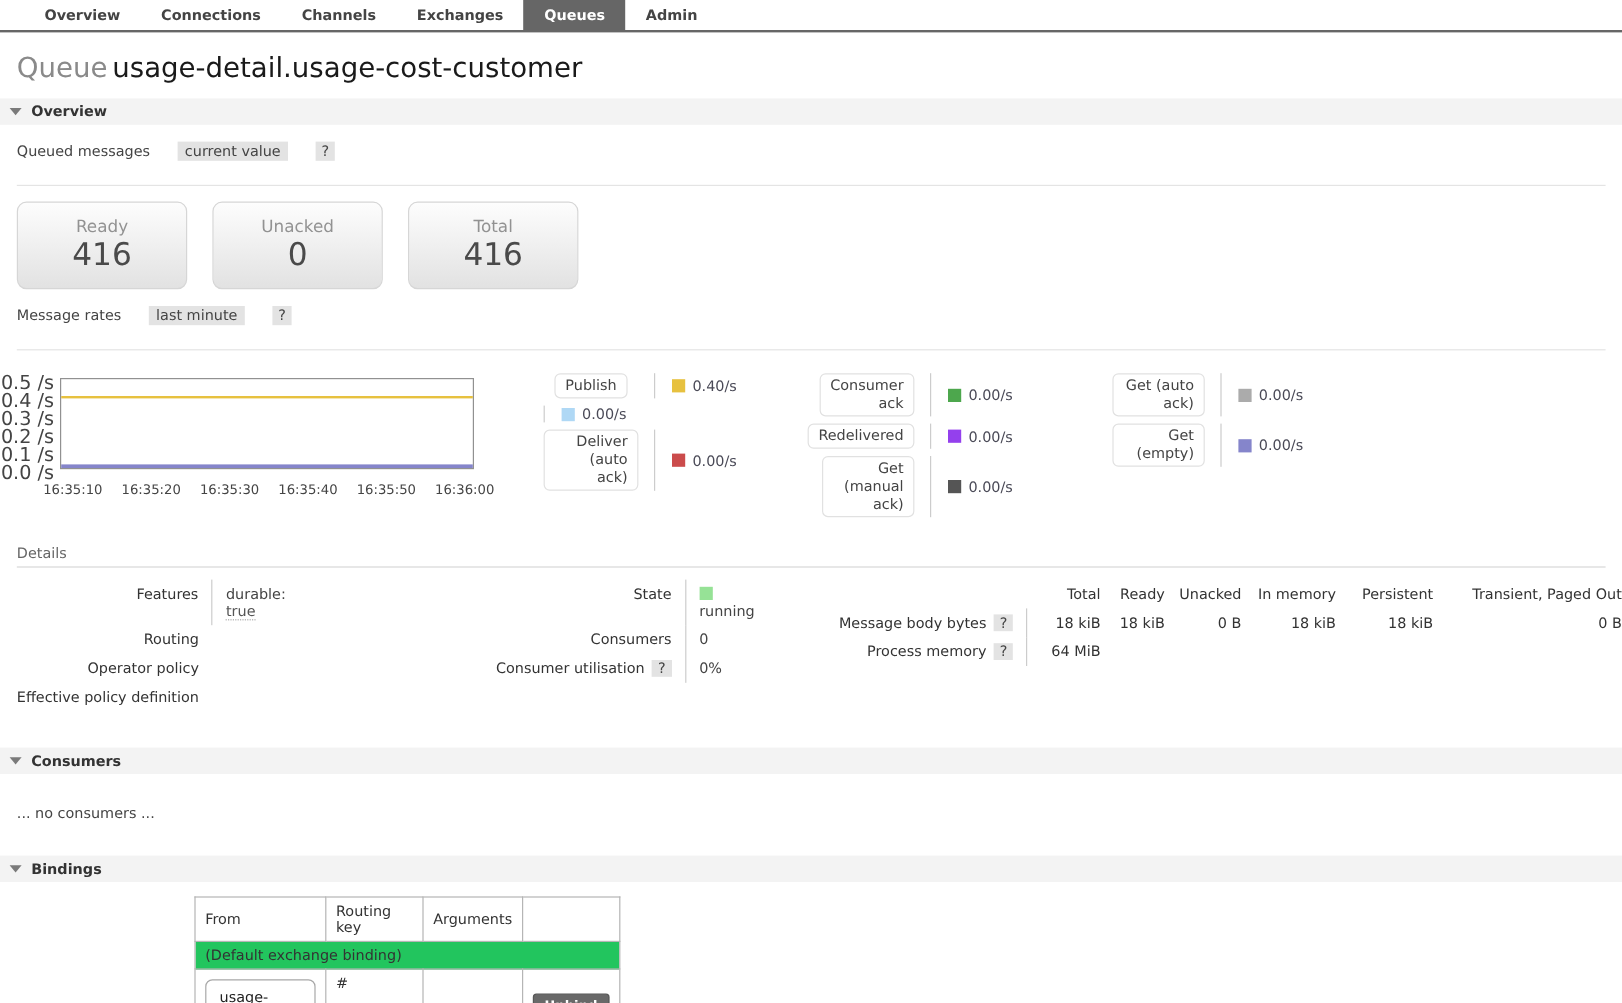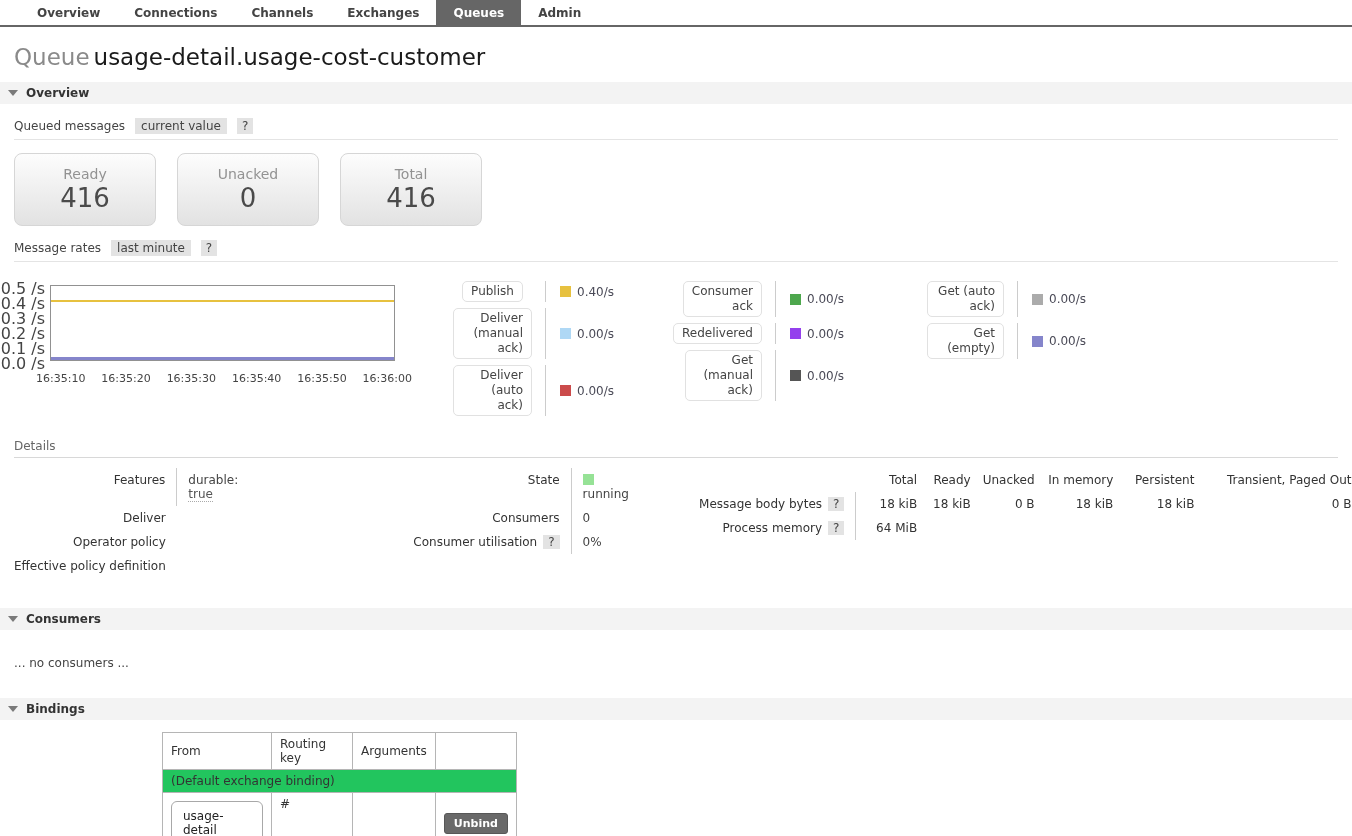--- a/index.html
+++ b/index.html
@@ -15,21 +15,21 @@
   .tab { padding:6px 17px 5px; font-weight:bold; color:#444; cursor:pointer; white-space:nowrap; }
   .tab.selected { background:#666; color:#fff; }
   
   .page-title { font-size:23px; margin:17px 14px 12px 14px; color:#1a1a1a; font-weight:normal; }
   .page-title .prefix { color:#8a8a8a; margin-right:4px; }
   
   .section-bar { background:#f3f3f3; padding:4px 8px; display:flex; align-items:center; gap:8px; cursor:pointer; }
   .section-bar .caret { width:0; height:0; border-left:5px solid transparent; border-right:5px solid transparent; border-top:6px solid #7a7a7a; }
   .section-bar .section-title { font-weight:bold; color:#333; }
   
-  .subhead { display:flex; align-items:center; gap:10px; margin:14px 14px 0 14px; padding-bottom:5px; border-bottom:1px solid #e4e4e4; }
+  .subhead { display:flex; align-items:center; gap:23px; margin:14px 14px 0 14px; padding-bottom:20px; border-bottom:1px solid #e4e4e4; }
   .chip { background:#e3e3e3; padding:1px 6px; color:#444; cursor:pointer; }
   .chip.help { padding:1px 5px; }
   
   .stats-row { display:flex; gap:21px; margin:13px 14px 0 14px; }
   .stat-box { width:142px; height:73px; border:1px solid #d6d6d6; border-radius:8px;
     background:linear-gradient(#fdfdfd,#e2e2e2);
     display:flex; flex-direction:column; align-items:center; justify-content:center; }
   .stat-label { color:#929292; font-size:14px; }
   .stat-value { color:#4a4a4a; font-size:26px; margin-top:1px; }
   
@@ -173,23 +173,20 @@
     <div class="lg-row">
       <div class="lg-btncell">
           <span class="lg-btn">Publish</span>
         </div>
       <div class="lg-valcell">
         <span class="swatch" style="background: rgb(231, 193, 63);"></span>
         <span class="lg-val">0.40/s</span>
       </div>
     </div>
     <div class="lg-row">
-      <div class="lg-btncell">
-          <span class="lg-btn">Deliver (manual ack)</span>
-        </div>
       <div class="lg-valcell">
         <span class="swatch" style="background: rgb(175, 216, 245);"></span>
         <span class="lg-val">0.00/s</span>
       </div>
     </div>
     <div class="lg-row">
       <div class="lg-btncell">
           <span class="lg-btn">Deliver (auto ack)</span>
         </div>
       <div class="lg-valcell">
@@ -258,21 +255,21 @@
   <table class="kv kv-left">
     <tbody>
         <tr>
       <td class="k">Features</td>
       <td class="v sep">
         <span>durable:</span>
         <span class="dotted">true</span>
       </td>
     </tr>
     <tr>
-      <td class="k">Deliver</td>
+      <td class="k">Routing</td>
       <td class="v"></td>
     </tr>
     <tr>
       <td class="k">Operator policy</td>
       <td class="v"></td>
     </tr>
     <tr>
       <td class="k">Effective policy definition</td>
       <td class="v"></td>
     </tr>

